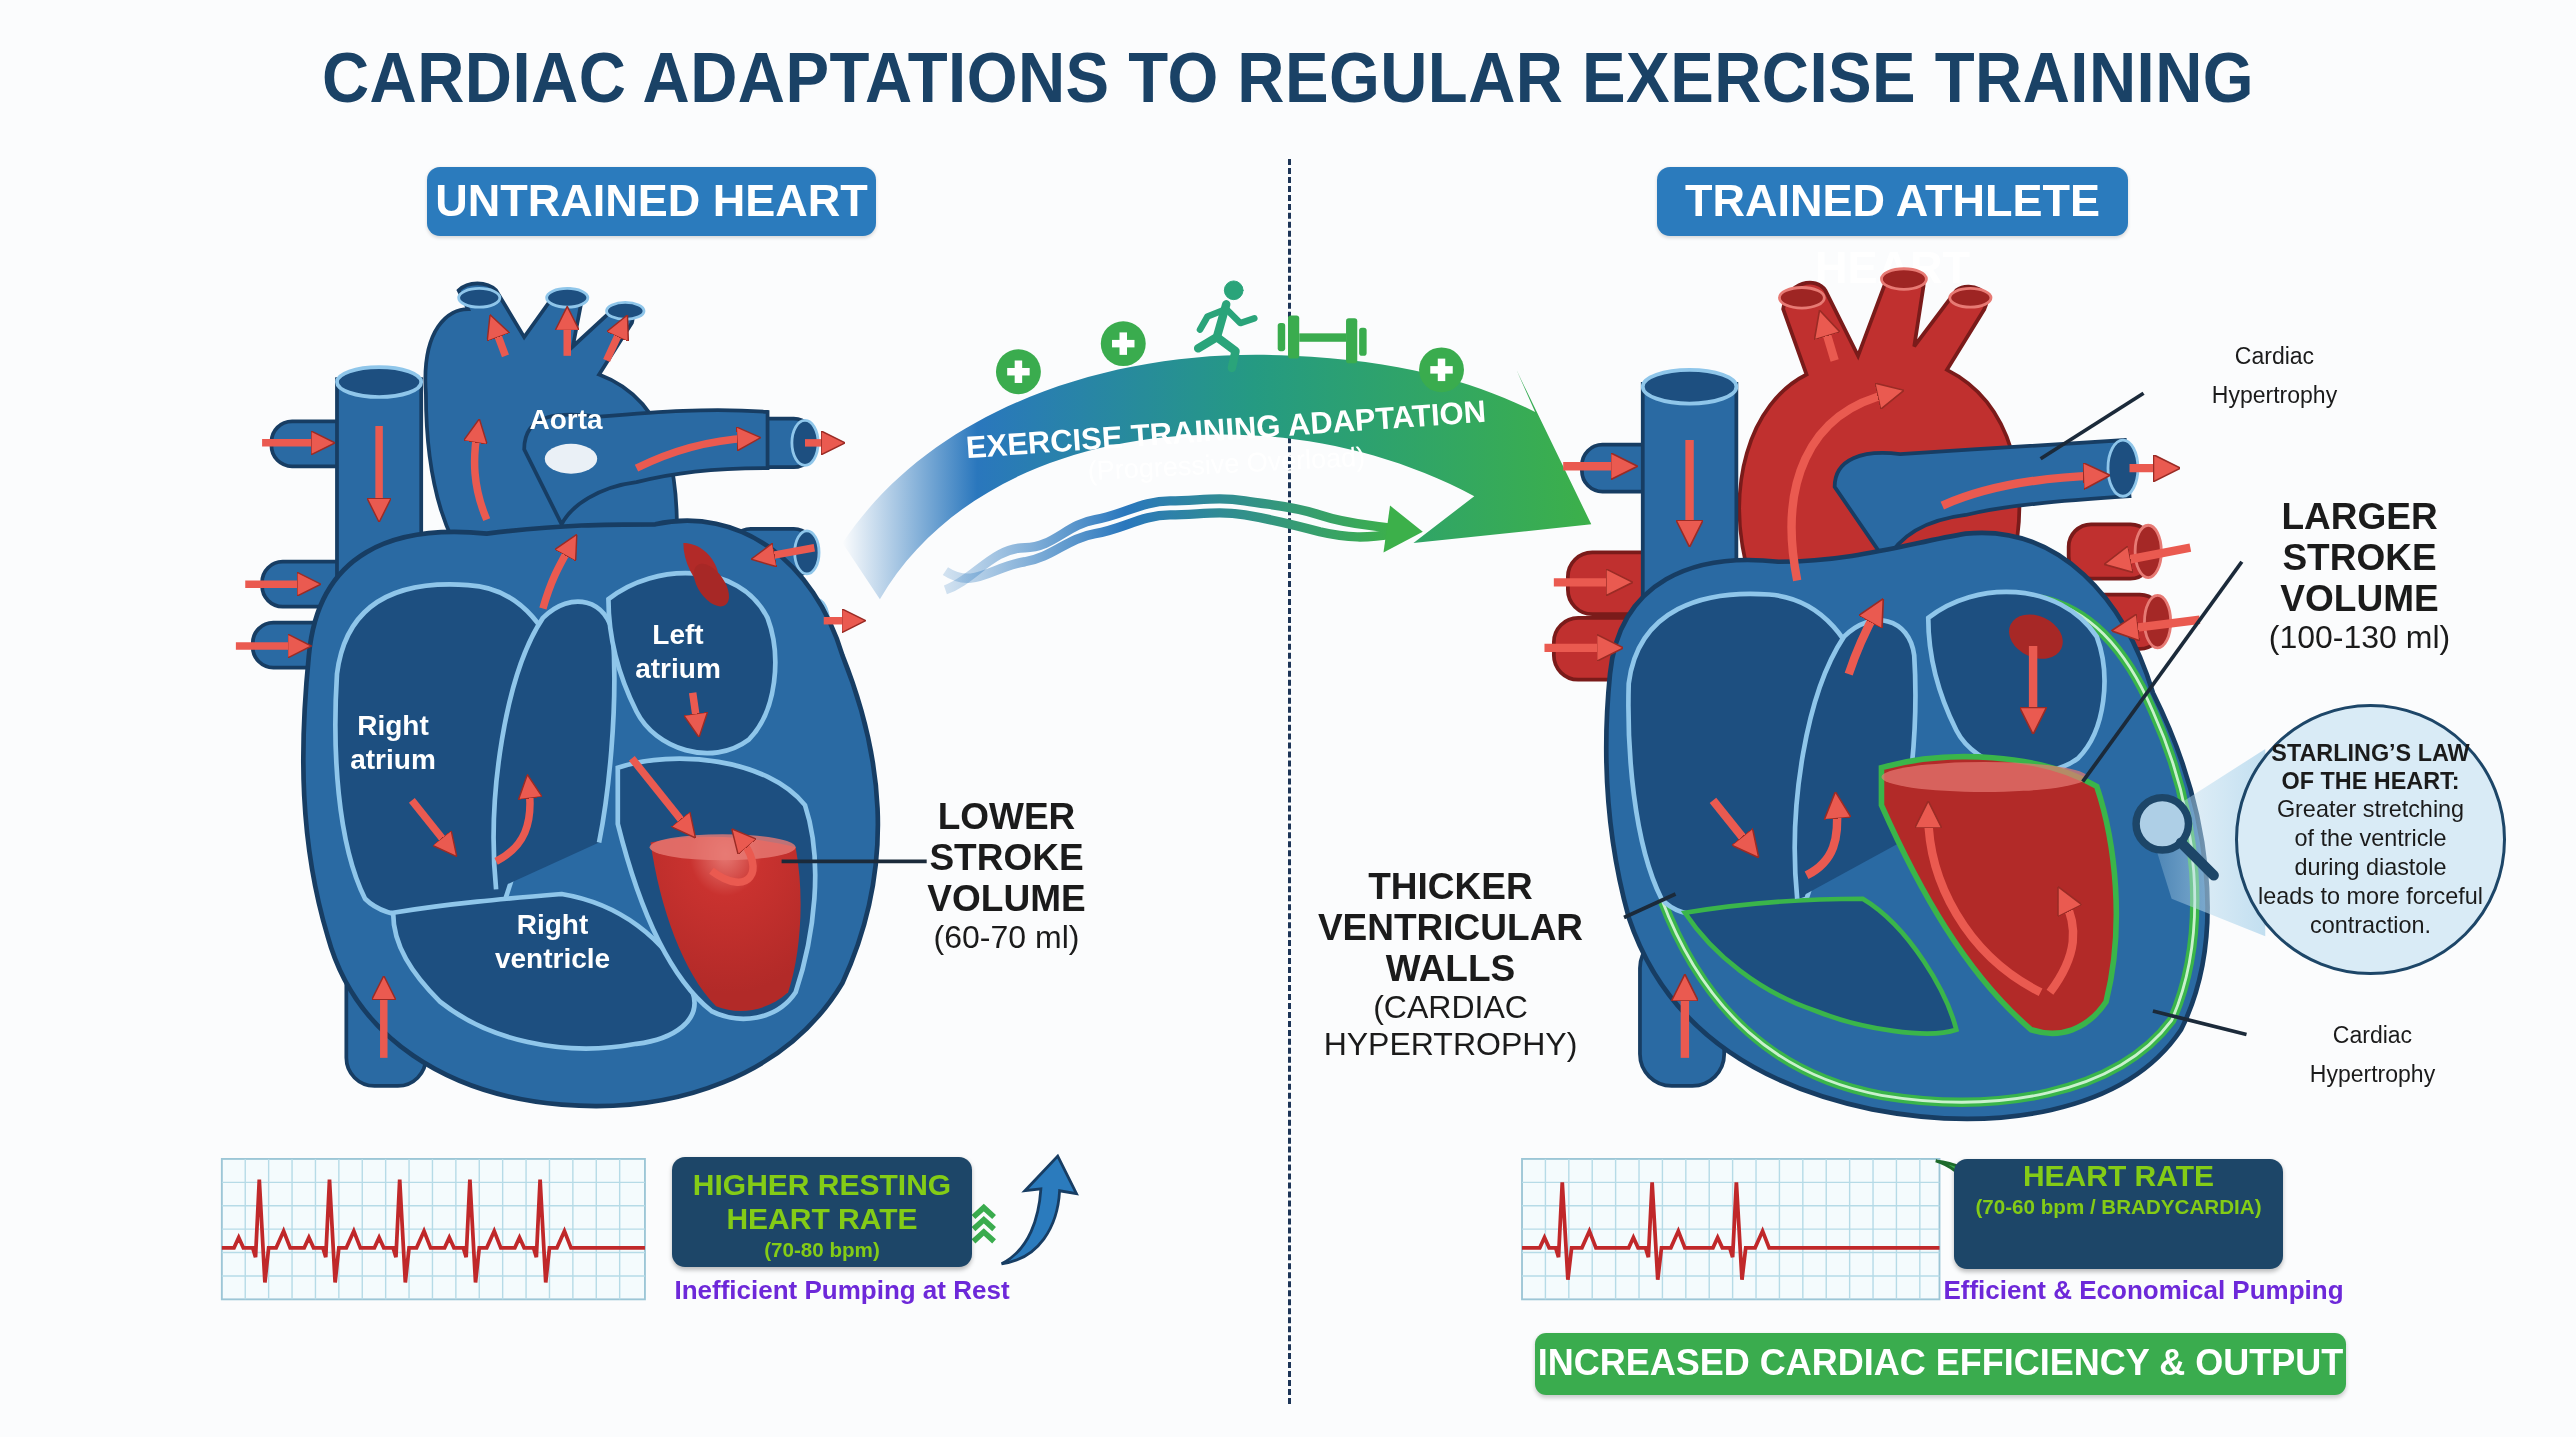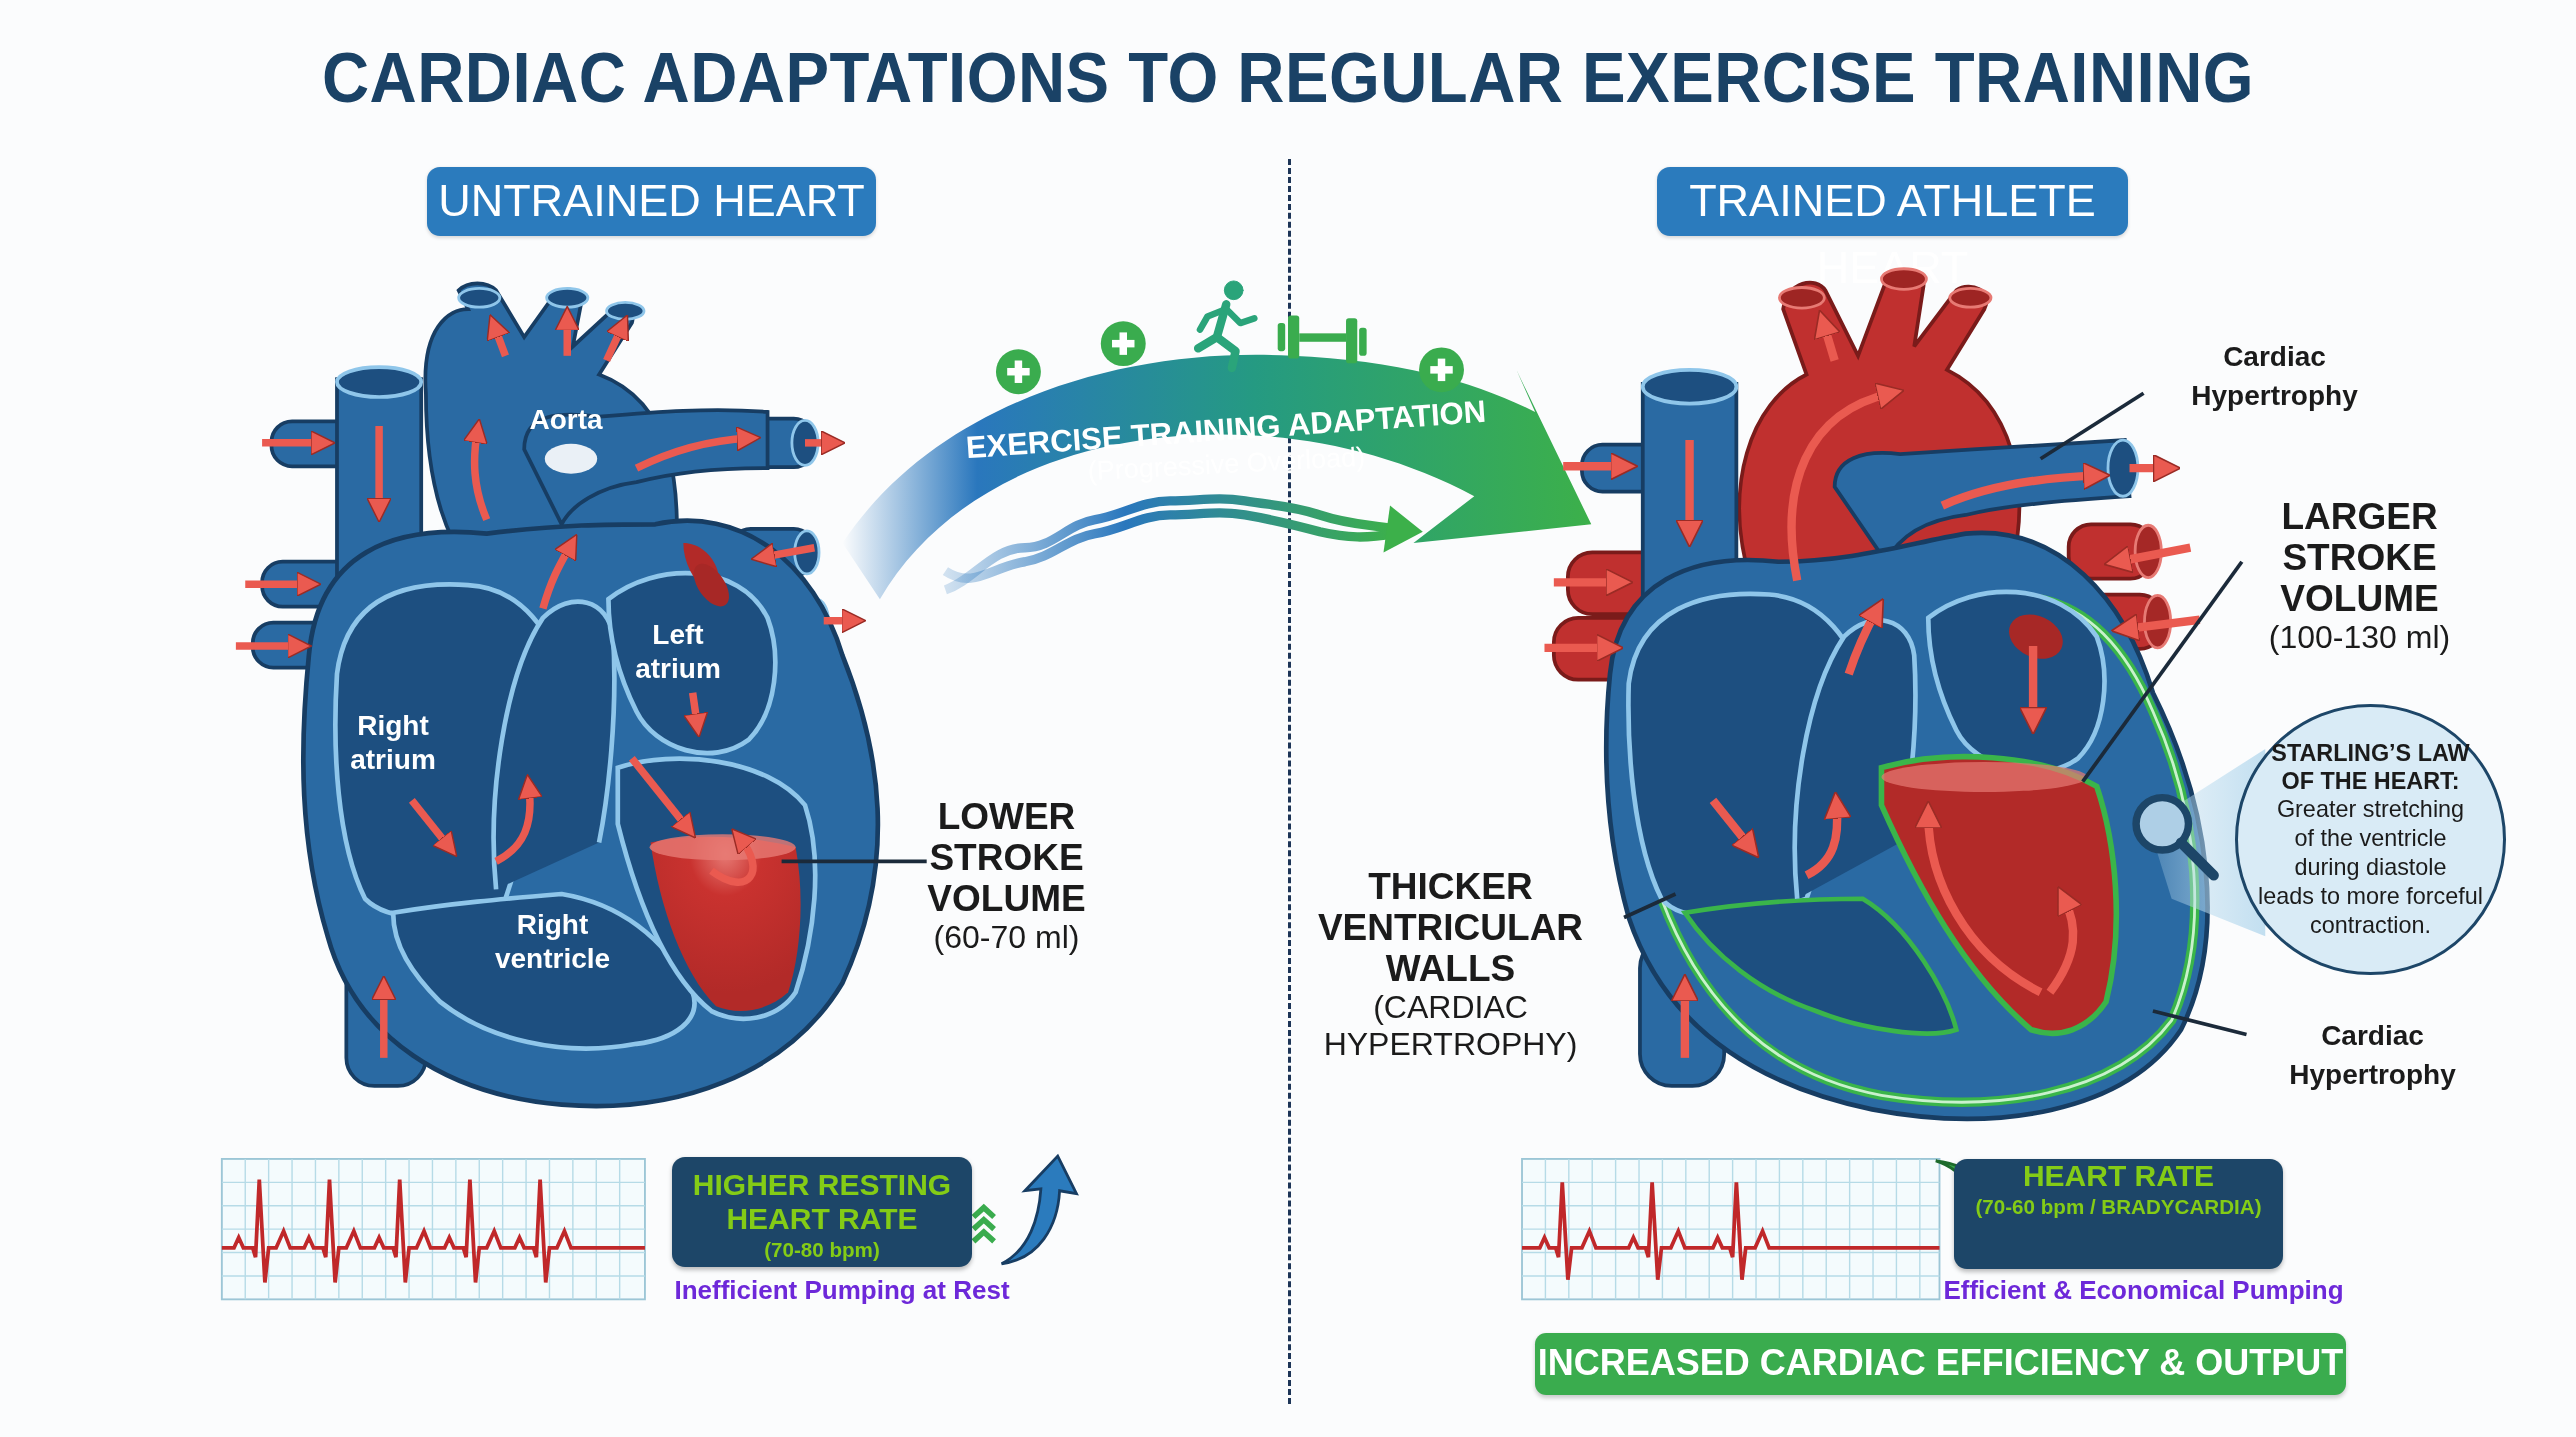--- a/index.html
+++ b/index.html
@@ -5,33 +5,33 @@
   * { box-sizing: border-box; margin: 0; padding: 0; }
   html, body { width: 2576px; height: 1438px; background: #fbfcfd; overflow: hidden; }
   body { position: relative; font-family: "Liberation Sans", "DejaVu Sans", sans-serif; color: #1b1b1b; }
   .abs { position: absolute; }
   .title {
     left: 0; top: 37px; width: 2576px; text-align: center;
     font-size: 71px; font-weight: bold; color: #1a4266; letter-spacing: 0.5px;
     transform: scaleX(0.92); transform-origin: center;
   }
   .pill {
-    background: #2b7bbd; color: #fff; font-weight: normal; font-size: 45px;
+    background: #2b7bbd; color: #fff; font-weight: bold; font-size: 45px;
     border-radius: 13px; text-align: center; line-height: 67px; height: 69px;
     box-shadow: 0 1.9px 3.7px rgba(0,0,0,0.15);
   }
   .divider {
     left: 1288px; top: 159px; height: 1245px; width: 0;
     border-left: 3.7px dashed #1d3557;
   }
   .label-white { color: #ffffff; font-weight: bold; text-align: center; font-size: 28px; line-height: 34px; }
   .callout { text-align: center; color: #1b1b1b; }
   .callout .big { font-weight: bold; font-size: 37px; line-height: 41px; }
   .callout .small { font-size: 32px; line-height: 37px; }
-  .callout .mid { font-weight: bold; font-size: 28px; line-height: 39px; }
+  .callout .mid { font-weight: normal; font-size: 23px; line-height: 39px; }
   .hr-box {
     background: #1d4668; color: #84cc16; border-radius: 13px; text-align: center;
     box-shadow: 0 2.8px 4.7px rgba(0,0,0,0.25);
   }
   .hr-box .l1 { font-size: 30px; font-weight: bold; line-height: 34px; padding-top: 11.2px; }
   .hr-box .l2 { font-size: 30px; font-weight: bold; line-height: 34px; }
   .hr-box .l3 { font-size: 20.6px; font-weight: bold; line-height: 28px; }
   .caption { font-size: 26px; font-weight: bold; text-align: center; color: #6d28d9; }
   .green-bar {
     background: #3aac4e; color: #fff; font-weight: bold; font-size: 36px;

